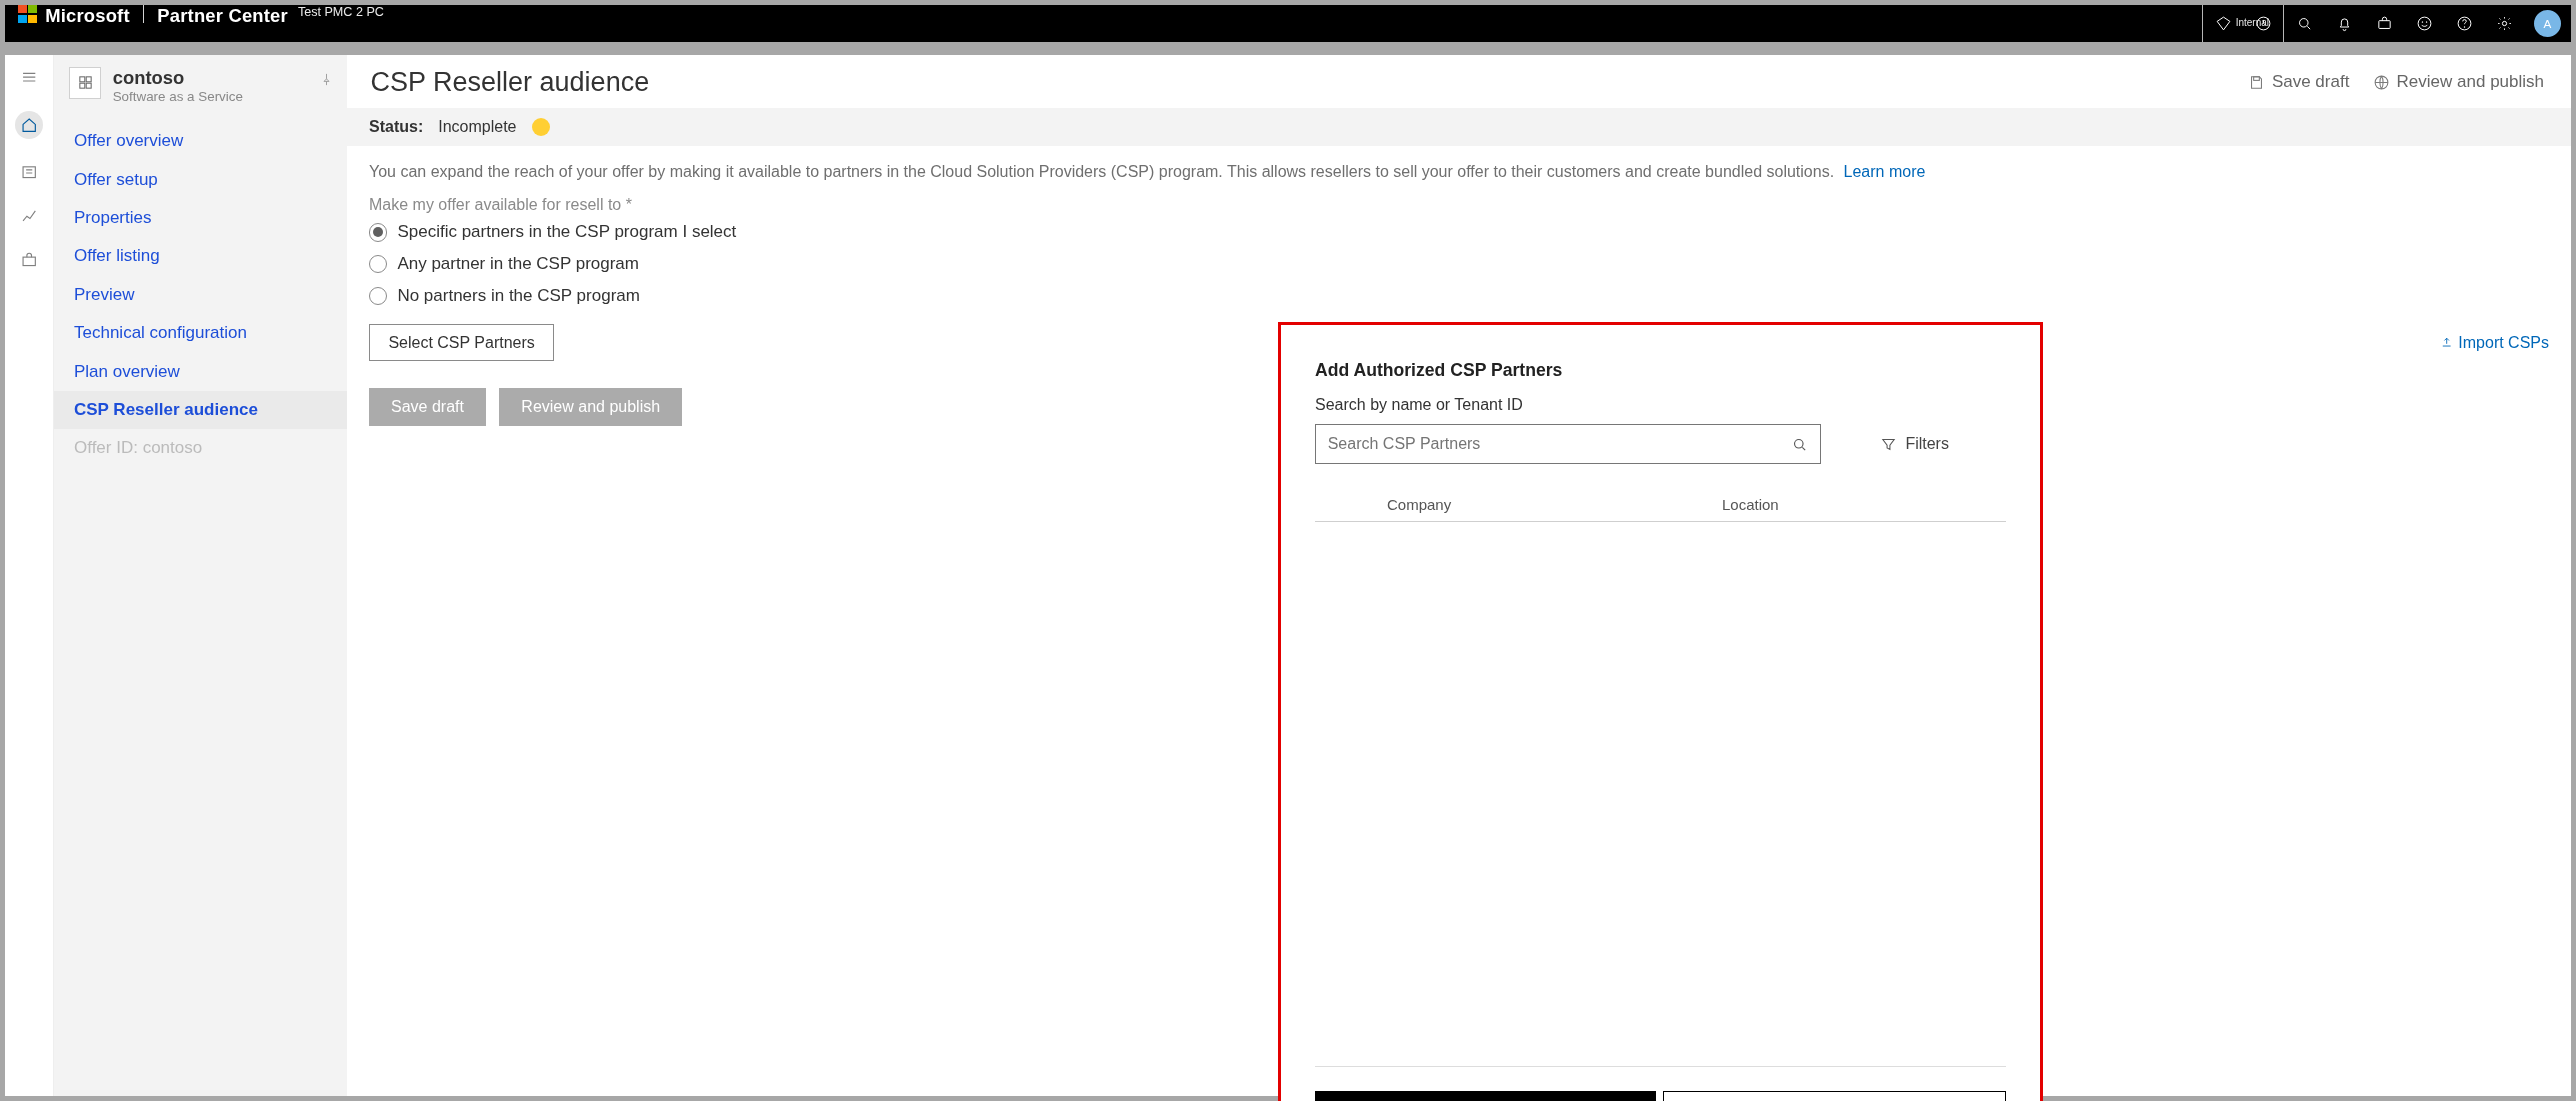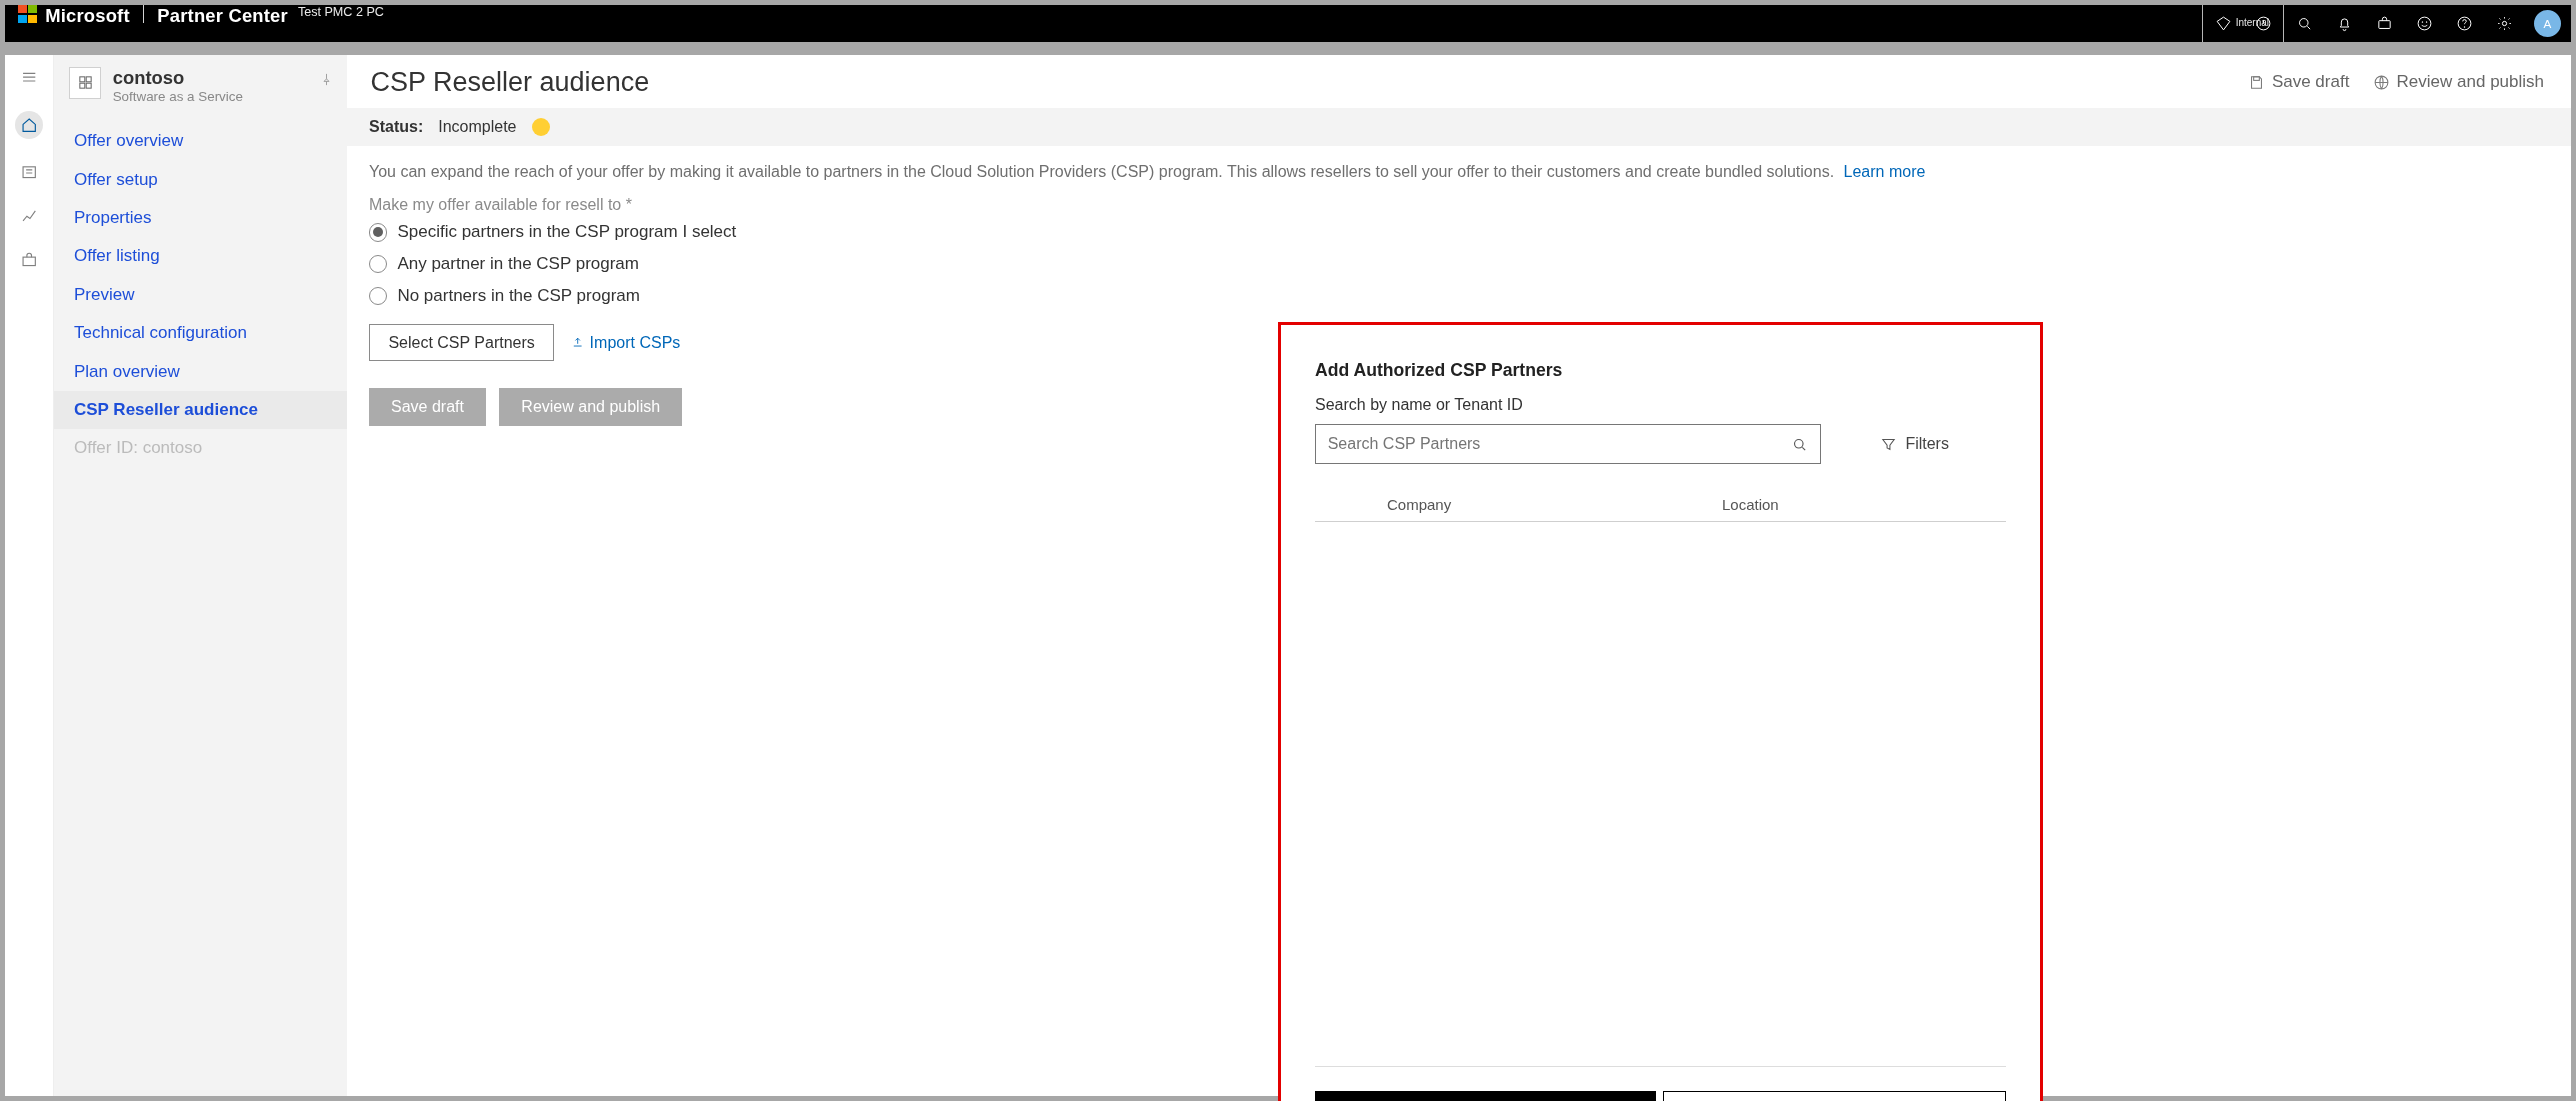--- a/index.html
+++ b/index.html
@@ -64,21 +64,21 @@
     .status-bar { background:#f3f3f3; margin:5px 0 0 0; padding:10px 22px; font-size:16px; color:#333; display:flex; align-items:center; gap:15px;}
     .status-bar .k{font-weight:600}
     .status-badge { width:18.4px; height:18.4px; border-radius:50%; background:#ffcf33; display:inline-block;}
     .desc { padding:17px 22px 5px 22px; color:#6f6f6f; font-size:16px;}
     .desc a{ color:#0067b8; text-decoration:none; margin-left:5px;}
     .field-label { padding:10px 22px 1.7px 22px; color:#8a8a8a; font-size:16px;}
     .radios { padding:6.7px 22px; display:flex; flex-direction:column; gap:11.7px;}
     .radio { display:flex; align-items:center; gap:10px; font-size:17px; color:#333;}
     .rcircle { width:18.4px; height:18.4px; border:0.8px solid #8a8a8a; border-radius:50%; display:flex; align-items:center; justify-content:center;}
     .rcircle.sel::after{content:""; width:10px; height:10px; background:#606060; border-radius:50%;}
-    .btnrow { padding:11.7px 22px; display:flex; align-items:center; gap:17px;}
+    .btnrow { padding:11.7px 22px; display:flex; align-items:center; gap:17px;justify-content:space-between;}
     .btn-outline { border:0.8px solid #8a8a8a; background:#fff; padding:8.4px 18.4px; font-size:16px; color:#333; cursor:pointer;}
     .link { color:#0067b8; font-size:16px; cursor:pointer; display:inline-flex; align-items:center; gap:5px;}
     .link svg{width:13.4px;height:13.4px;stroke:#0067b8;fill:none;stroke-width:1.6}
     .savebar { padding:15px 22px; display:flex; gap:13.4px;}
     .btn-grey { background:#ababab; color:#fff; border:none; padding:10px 22px; font-size:16px; cursor:pointer;}
     
     .dialog-border{ position:absolute; left:931px; top:267px; width:765px; height:835px; border:3.4px solid #e30000; background:#fff; }
     .dialog { position:absolute; inset:0; padding:35px 34px 23.5px 34px; display:flex; flex-direction:column;}
     .dlg-title { font-size:17.6px; font-weight:600; color:#222; margin-bottom:15px;}
     .dlg-sub { font-size:16px; color:#333; margin-bottom:10px;}

